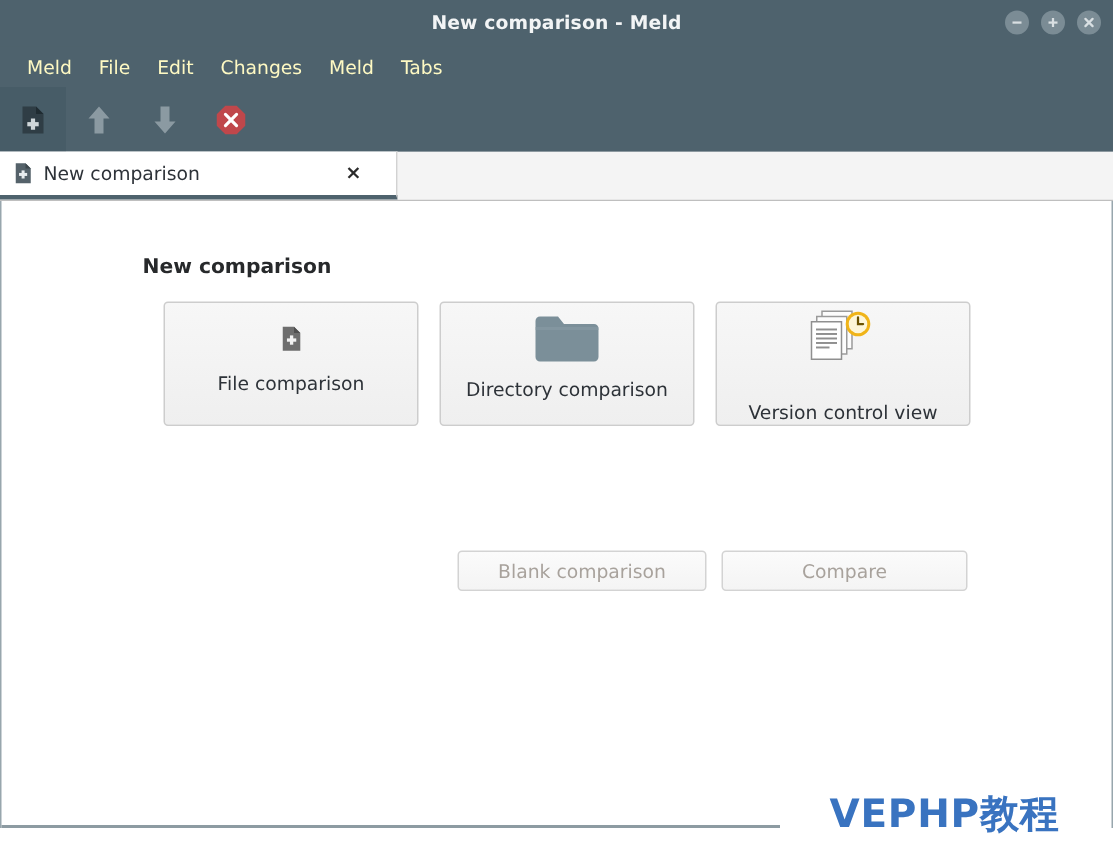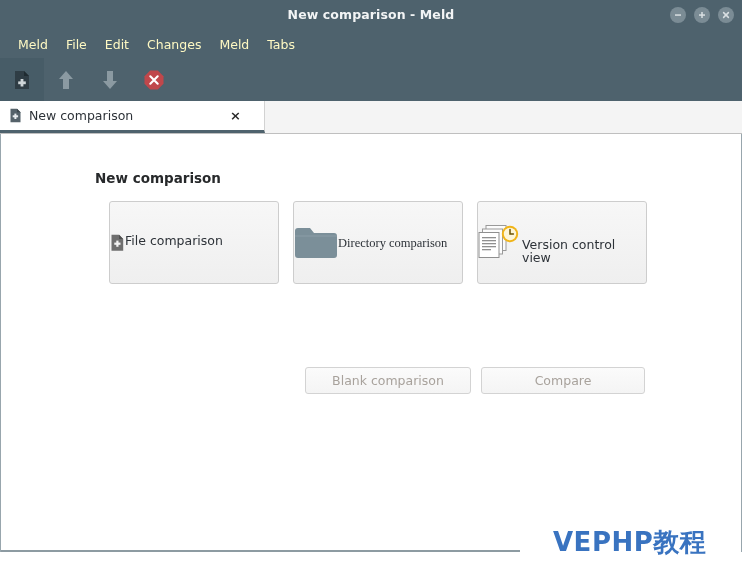--- a/index.html
+++ b/index.html
@@ -171,37 +171,37 @@
     gap: 14px;
   }
   .card {
     width: 170px;
     height: 83px;
     background: linear-gradient(to bottom, #f7f7f7 0%, #efefef 100%);
     border: 1px solid #cdcdcd;
     border-radius: 3px;
     box-sizing: border-box;
     display: flex;
-    flex-direction: row;
+    flex-direction: column;
     align-items: center;
     justify-content: flex-start;
   }
   .card-icon {
     height: 48px;
     display: flex;
     align-items: center;
     justify-content: center;
   }
   .card-label {
     font-size: 12.5px;
     color: #2d3238;
     line-height: 1;
     padding-bottom: 2px;
   }
-  .card.dir .card-label { margin-top: 4px; font-family: Liberation Serif, serif; }
+  .card.dir .card-label { margin-top: 4px; }
   .card.vcs .card-label { margin-top: 20px; }
 
   .actions {
     position: absolute;
     left: 304px;
     top: 385px;
     margin-top: -152px;
     display: flex;
     gap: 10px;
   }

